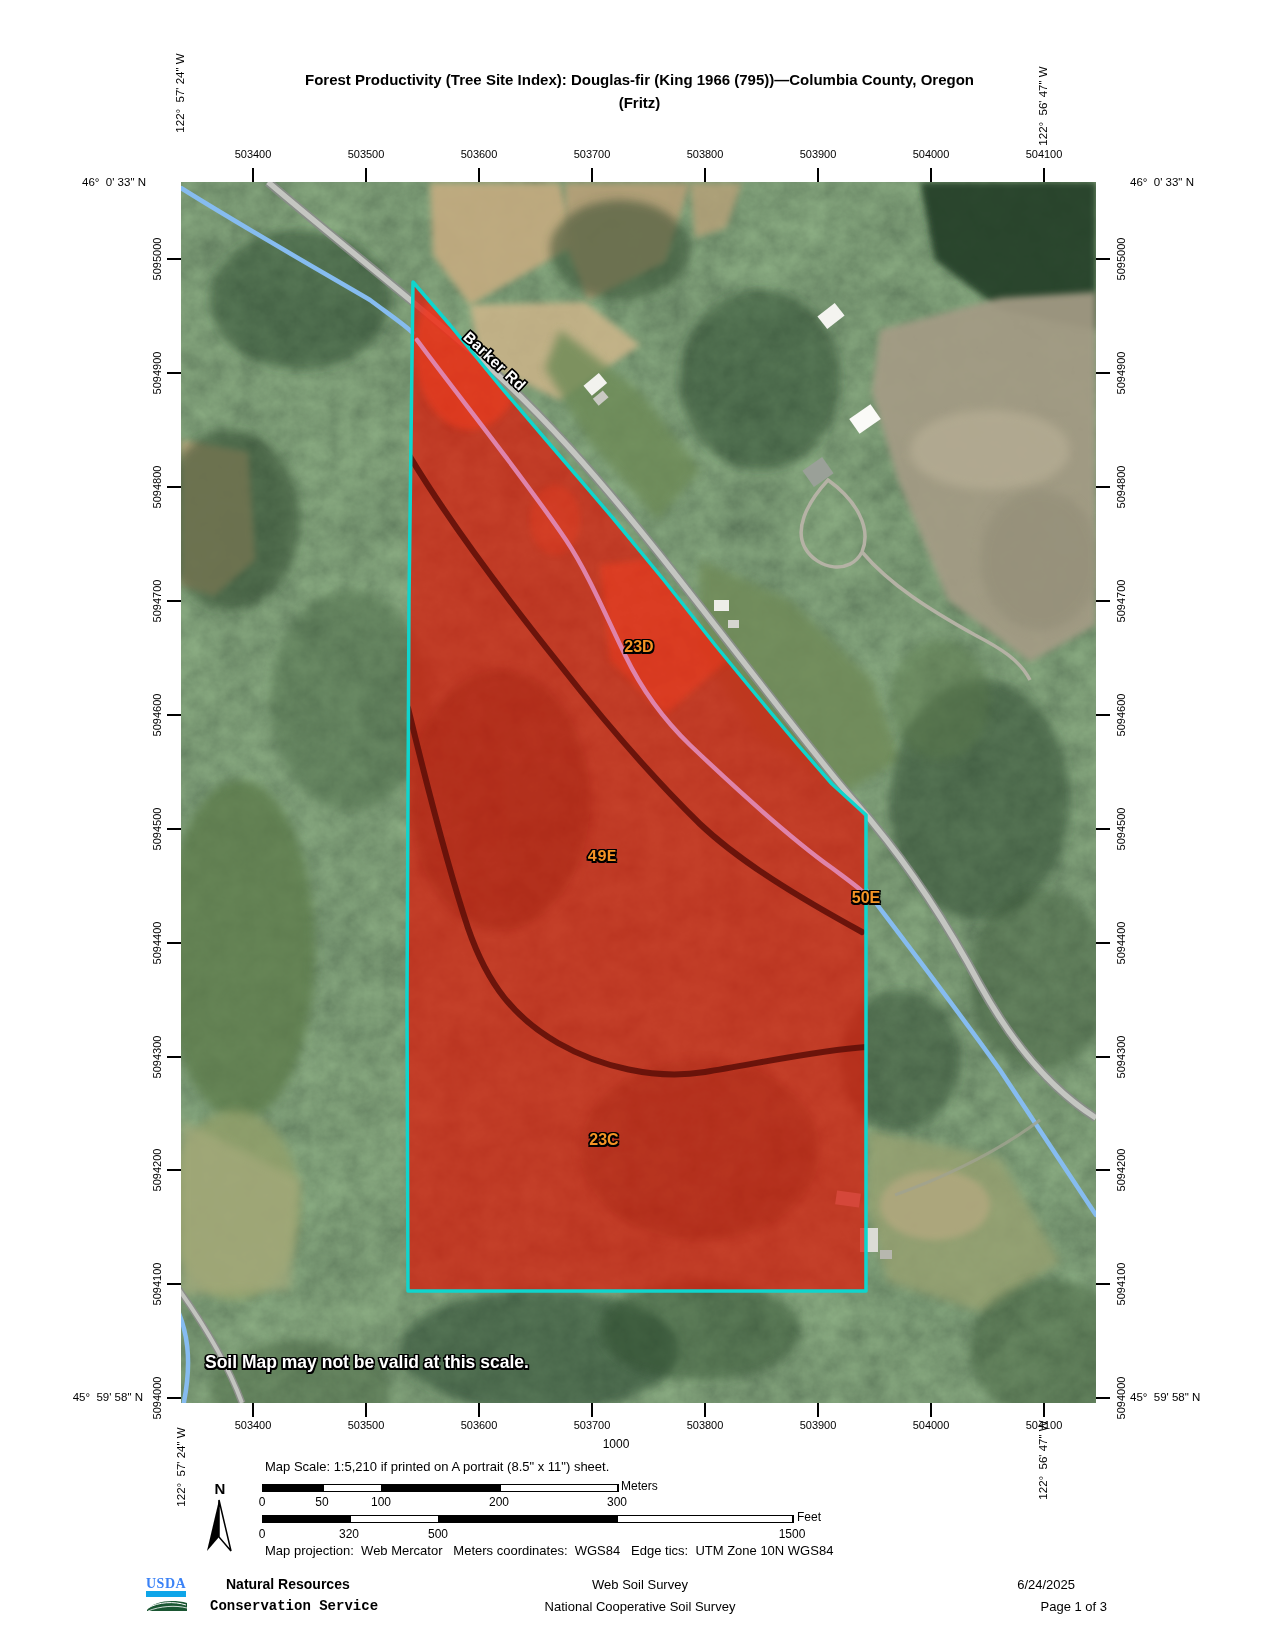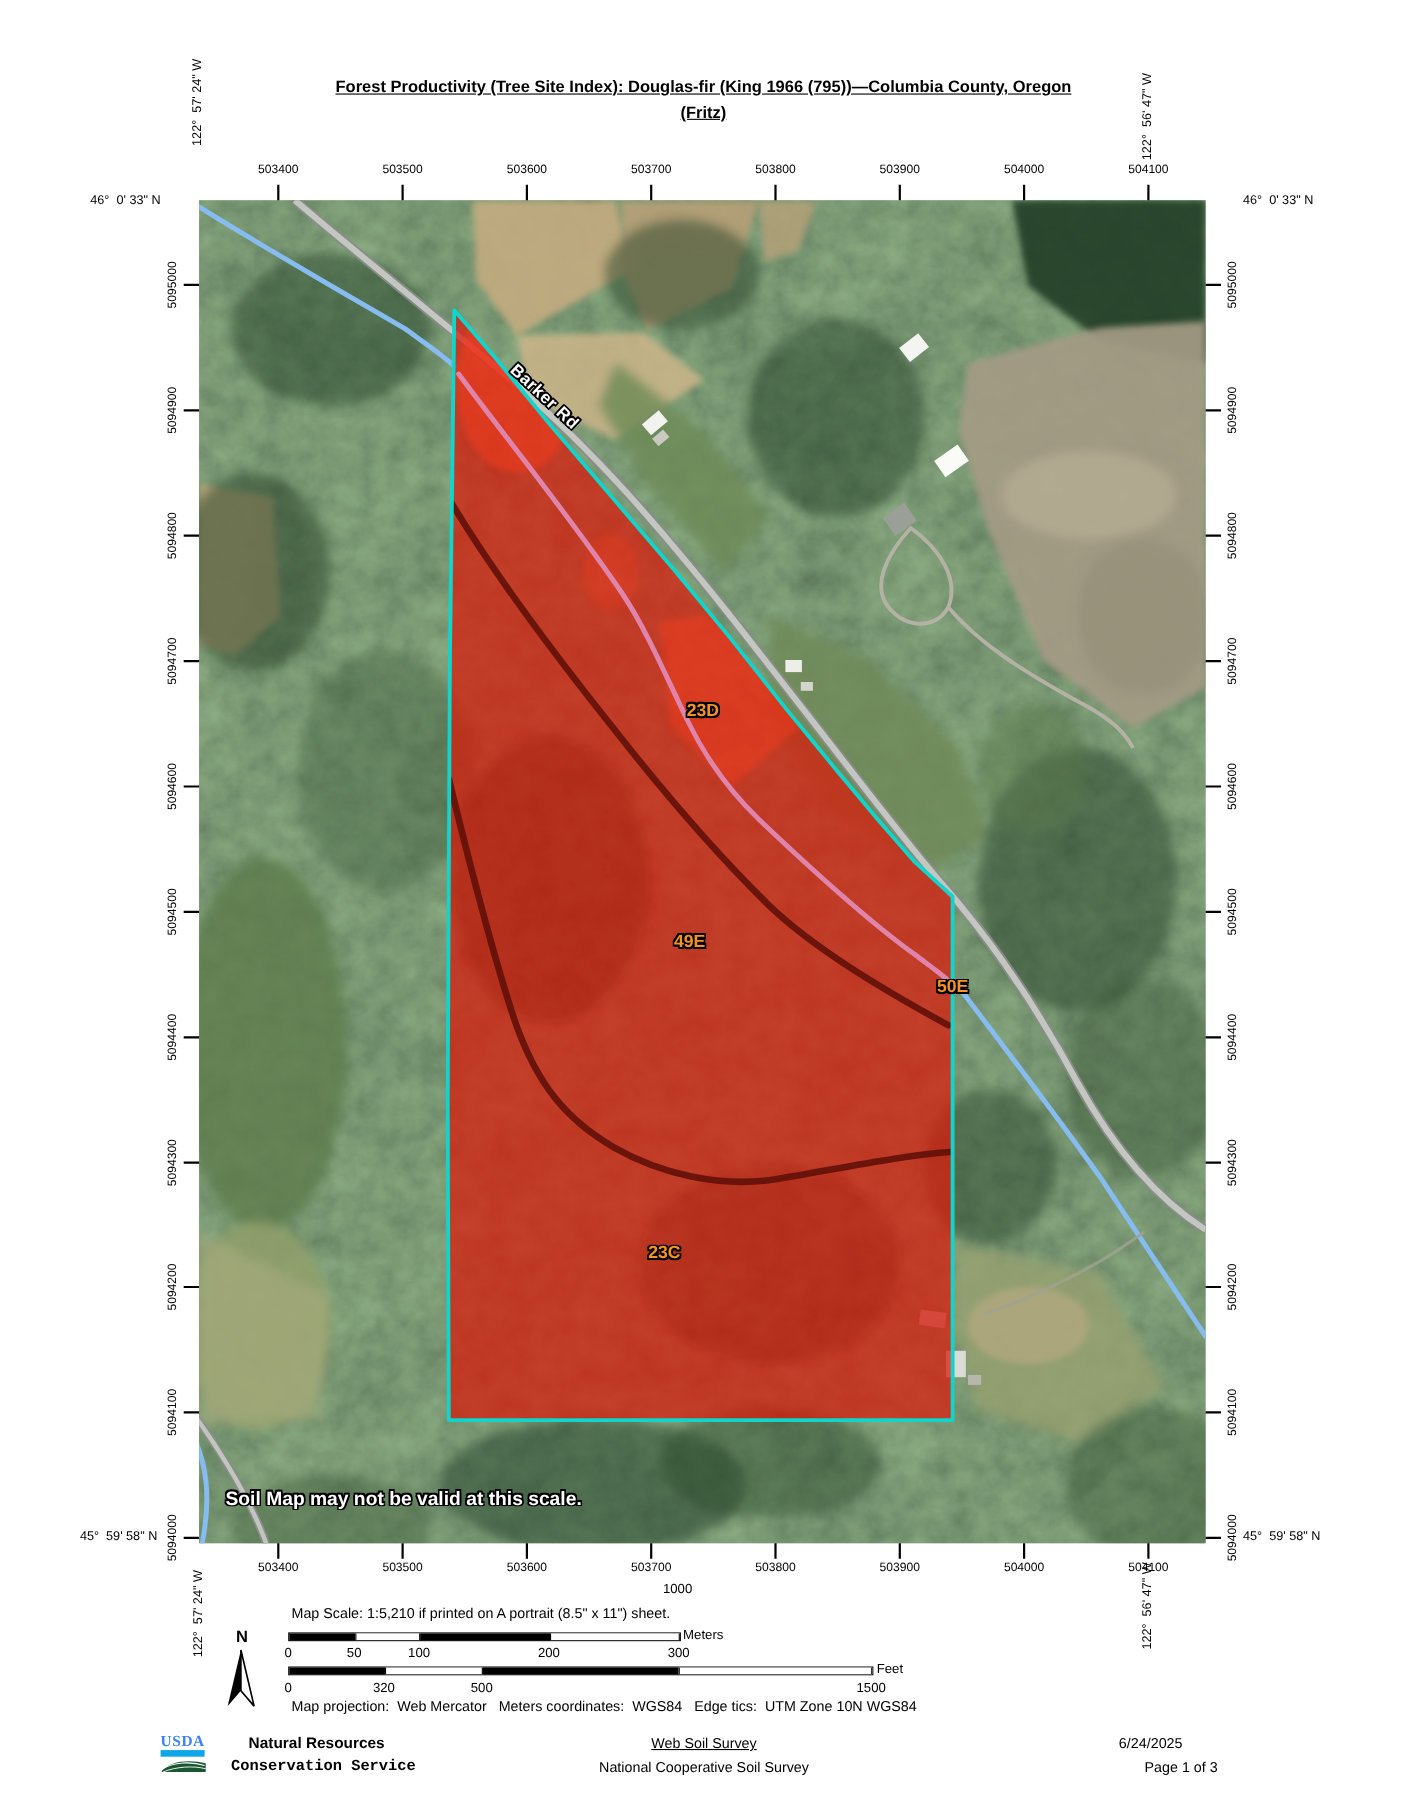--- a/index.html
+++ b/index.html
@@ -1,19 +1,19 @@
 <!DOCTYPE html>
 <html><head>
 <meta charset="utf-8">
 <style>
   html,body{margin:0;padding:0;background:#ffffff;}
   .page{position:relative;width:1275px;height:1650px;background:#fff;overflow:hidden;
         font-family:"Liberation Sans", sans-serif;color:#000;}
   .abs{position:absolute;}
-  .title{font-size:15px;font-weight:bold;text-align:center;text-decoration:underline;}
+  .title{font-size:15px;font-weight:bold;text-align:center;}
   .coord{font-size:11.5px;white-space:pre;}
   .vrot{transform:rotate(-90deg);transform-origin:center center;text-align:center;}
   .xtick{width:80px;text-align:center;font-size:11px;}
   .ytick{width:80px;height:14px;line-height:14px;text-align:center;font-size:11px;
          transform:rotate(-90deg);transform-origin:center center;}
   .outline-orange{font-size:16px;font-weight:bold;color:#f59425;width:70px;text-align:center;
     text-shadow:-1.5px -1.5px 0 #000,1.5px -1.5px 0 #000,-1.5px 1.5px 0 #000,1.5px 1.5px 0 #000,
                  0 -1.5px 0 #000,0 1.5px 0 #000,-1.5px 0 0 #000,1.5px 0 0 #000;}
   .outline-white{font-weight:bold;color:#fff;
     text-shadow:-1.5px -1.5px 0 #000,1.5px -1.5px 0 #000,-1.5px 1.5px 0 #000,1.5px 1.5px 0 #000,
@@ -207,21 +207,21 @@
   <div class="abs ytick" style="left:1081px;top:594px;">5094700</div>
   <div class="abs ytick" style="left:1081px;top:708px;">5094600</div>
   <div class="abs ytick" style="left:1081px;top:822px;">5094500</div>
   <div class="abs ytick" style="left:1081px;top:936px;">5094400</div>
   <div class="abs ytick" style="left:1081px;top:1050px;">5094300</div>
   <div class="abs ytick" style="left:1081px;top:1163px;">5094200</div>
   <div class="abs ytick" style="left:1081px;top:1277px;">5094100</div>
   <div class="abs ytick" style="left:1081px;top:1391px;">5094000</div>
 
   <div class="abs outline-orange" style="left:604px;top:638px;">23D</div>
-  <div class="abs outline-orange" style="left:592px;top:848px;">49E</div>
+  <div class="abs outline-orange" style="left:567px;top:848px;font-family:Liberation Mono, monospace;">49E</div>
   <div class="abs outline-orange" style="left:831px;top:889px;">50E</div>
   <div class="abs outline-orange" style="left:569px;top:1131px;">23C</div>
 
   <div class="abs outline-white" style="left:451px;top:363px;width:110px;font-size:15.5px;letter-spacing:.5px;transform:rotate(43deg);transform-origin:center;">Barker Rd</div>
   <div class="abs outline-white" style="left:205px;top:1352px;font-size:17.5px;white-space:pre;">Soil Map may not be valid at this scale.</div>
 
   <div class="abs sm" style="left:265px;top:1459px;">Map Scale: 1:5,210 if printed on A portrait (8.5" x 11") sheet.</div>
   <div class="abs sm" style="left:202px;top:1480px;width:36px;text-align:center;font-weight:bold;font-size:15px;">N</div>
 
   <div class="abs bar" style="left:262px;top:1484px;width:355px;">
@@ -255,18 +255,18 @@
   <div class="abs" style="left:146px;top:1574px;width:46px;">
     <span class="usda-word">USDA</span>
     <svg width="42" height="14" viewBox="0 0 42 14" style="display:block;margin-top:1px;">
       <path d="M1,12 C8,3 26,1 41,5 L41,13 L1,13 Z" fill="#1a5632"></path>
       <path d="M2,10 C12,4 28,3 40,7" stroke="#fff" stroke-width="1" fill="none"></path>
       <path d="M2,13 C14,8 30,7 41,10" stroke="#fff" stroke-width="0.8" fill="none"></path>
     </svg>
   </div>
   <div class="abs foot-bold" style="left:202px;top:1576px;margin-left:24px;">Natural Resources</div>
   <div class="abs foot-bold" style="left:210px;top:1598px;font-family:Liberation Mono, monospace;">Conservation Service</div>
-  <div class="abs foot" style="left:430px;top:1577px;width:420px;text-align:center;text-decoration:underline;">Web Soil Survey</div>
+  <div class="abs foot" style="left:430px;top:1577px;width:420px;text-align:center;">Web Soil Survey</div>
   <div class="abs foot" style="left:430px;top:1599px;width:420px;text-align:center;">National Cooperative Soil Survey</div>
   <div class="abs foot" style="left:880px;top:1577px;width:195px;text-align:right;">6/24/2025</div>
   <div class="abs foot" style="left:912px;top:1599px;width:195px;text-align:right;">Page 1 of 3</div>
 
 </div>
 
 </body></html>

